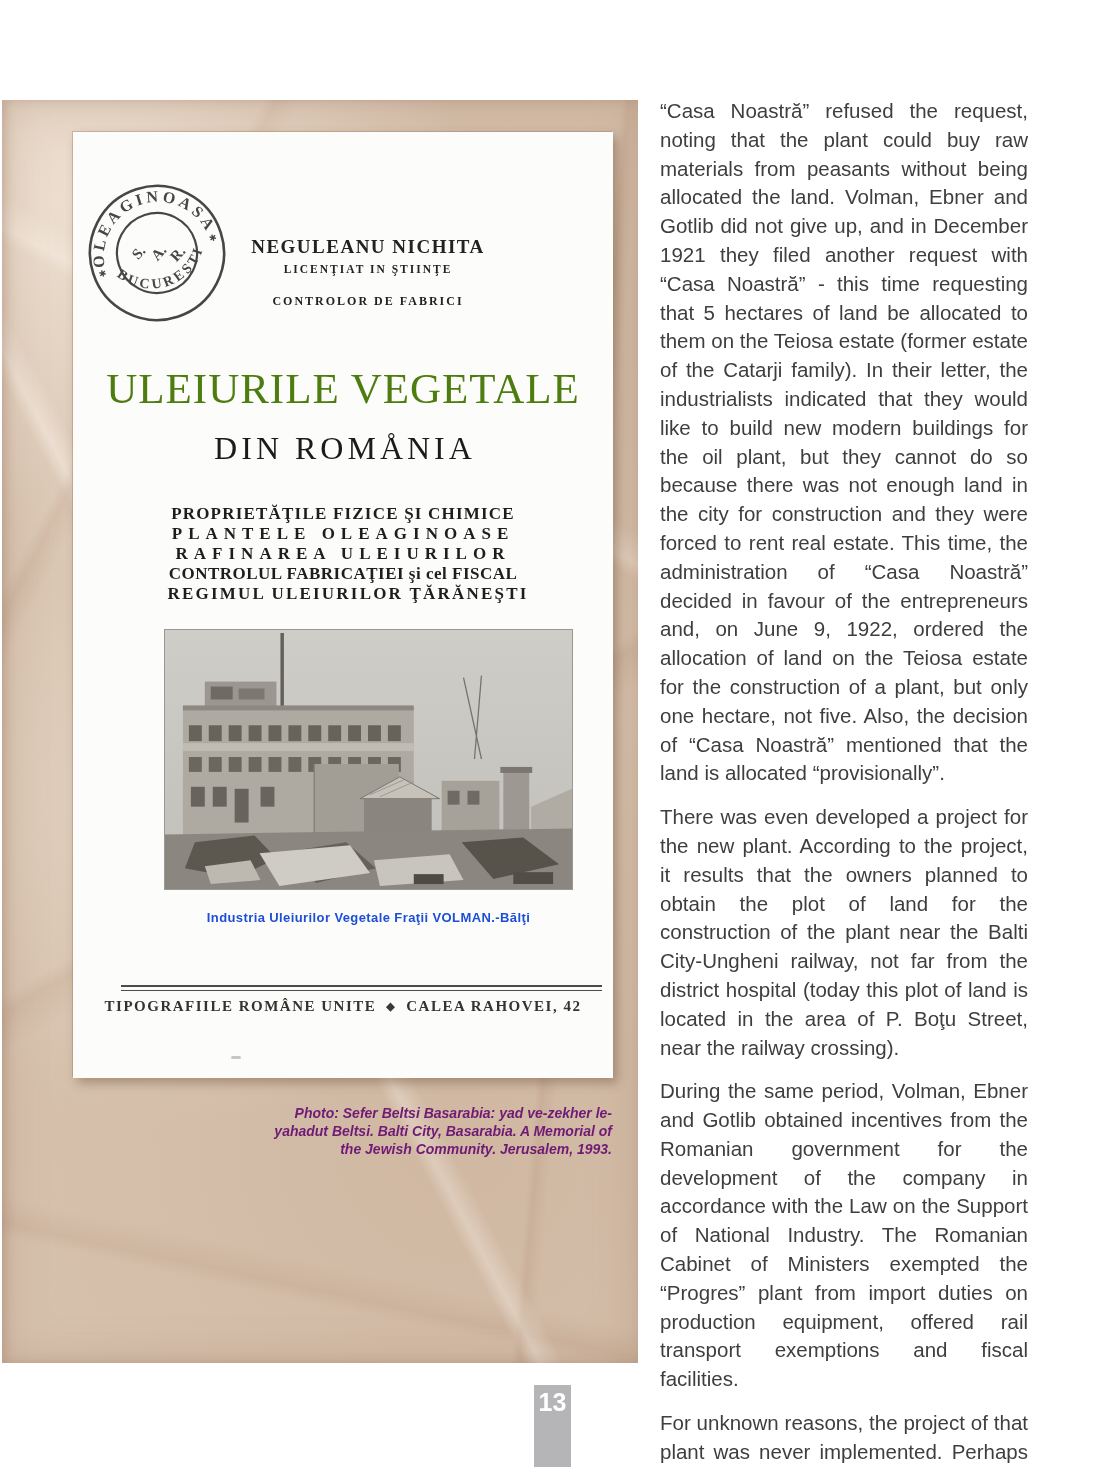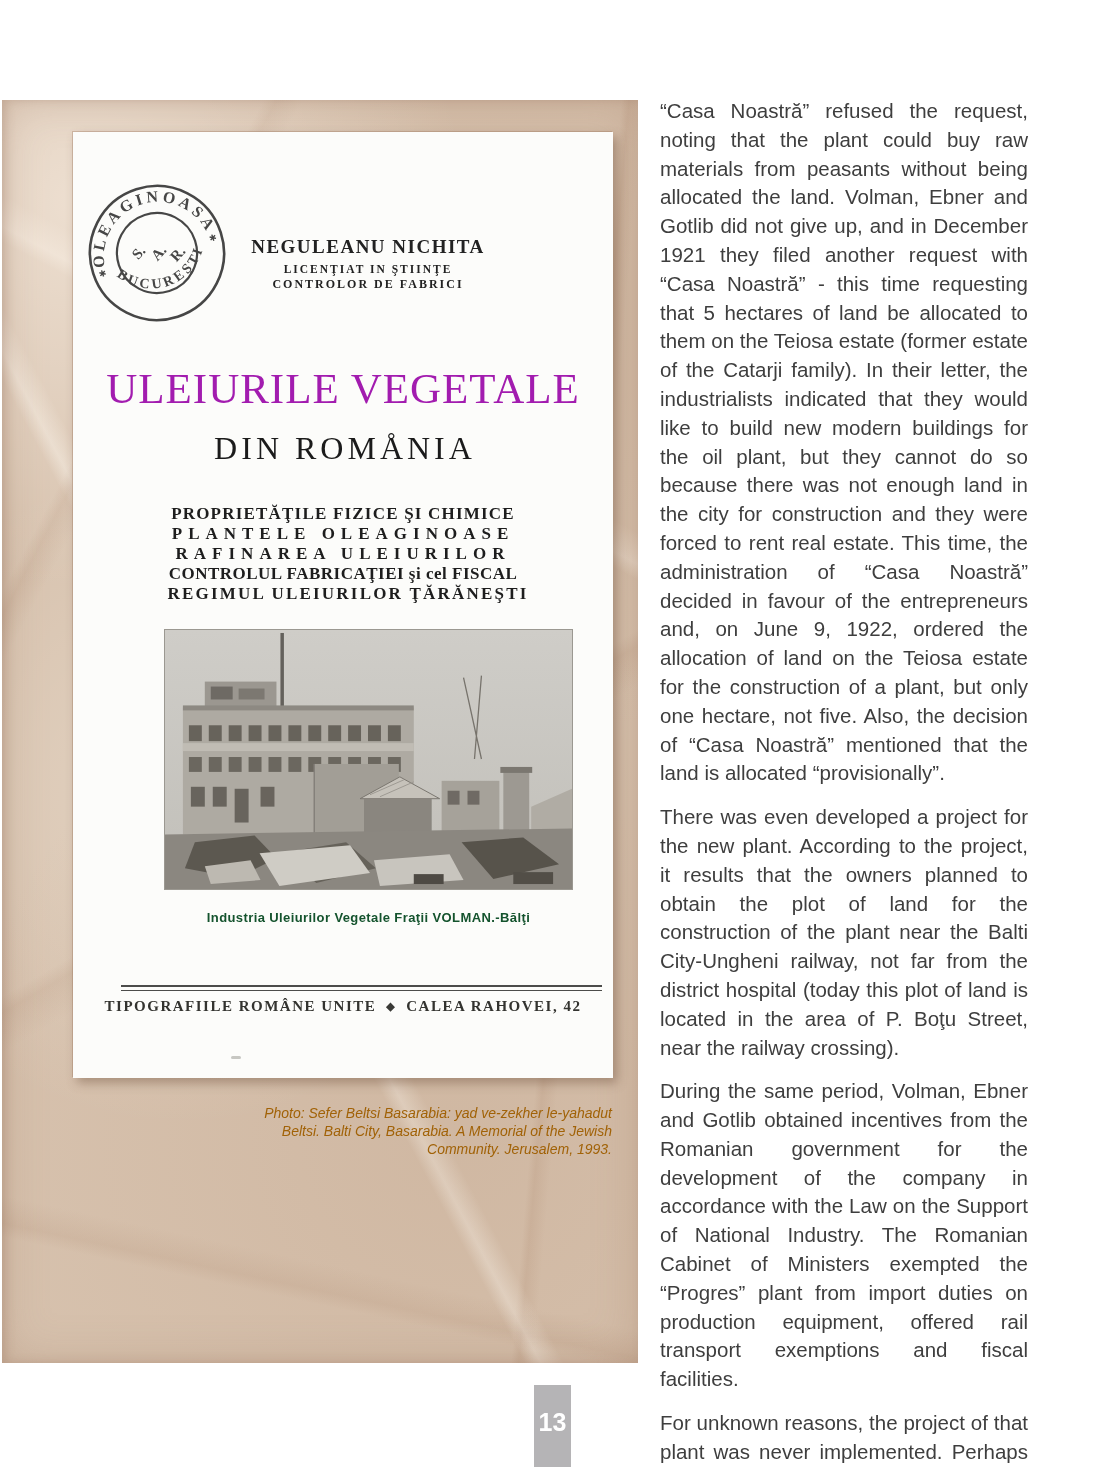--- a/index.html
+++ b/index.html
@@ -28,53 +28,53 @@
   .cover{
     position:absolute; left:73px; top:132px; width:540px; height:946px;
     background:#fcfcfa;
     box-shadow:4px 5px 10px rgba(110,80,60,.45), -1px -1px 0 rgba(160,120,95,.35);
     font-family:"Liberation Serif", serif; color:#1f1f1f;
   }
   .stamp{position:absolute; left:-4px; top:28px; width:176px; height:186px; opacity:.88;}
   .author{position:absolute; left:150px; top:104px; width:290px; text-align:center; color:#222;}
   .author .name{font-size:19px; font-weight:bold; letter-spacing:1.5px;}
   .author .sub1{font-size:11.5px; font-weight:bold; letter-spacing:2px; margin-top:5px;}
-  .author .sub2{font-size:12px;  font-weight:bold; letter-spacing:2px; margin-top:2px;}
+  .author .sub2{font-size:12px;  font-weight:bold; letter-spacing:2px; margin-top:19px;}
   .title1{position:absolute; left:0; right:0; top:232px; text-align:center;
-          font-size:43px; letter-spacing:1px; color:#a21caf; white-space:nowrap;}
+          font-size:43px; letter-spacing:1px; color:#4d7c0f; white-space:nowrap;}
   .title2{position:absolute; left:4px; right:0; top:298px; text-align:center;
           font-size:32px; letter-spacing:4px; color:#1b1b1b;}
   .subtitle{position:absolute; left:0; right:0; top:372px; text-align:center;
             font-weight:bold; font-size:17px; color:#1d1d1d; line-height:20px;}
   .st1{letter-spacing:1.2px;} .st2{letter-spacing:6px;} .st3{letter-spacing:6px;}
   .st4{letter-spacing:.5px;}  .st5{letter-spacing:2.2px;padding-left:10px;}
   .photo{position:absolute; left:91px; top:497px; width:409px; height:261px;
          border:1px solid #9b9891; box-sizing:border-box; background:#c9c7c2;}
   .photo svg{display:block; width:100%; height:100%;}
   .photo-cap{position:absolute; left:91px; top:778px; width:409px; text-align:center;
              font-family:"Liberation Sans", sans-serif; font-weight:bold;
-             font-size:13px; color:#14532d; letter-spacing:.4px;}
+             font-size:13px; color:#1d4ed8; letter-spacing:.4px;}
   .smudge{position:absolute; left:158px; top:924px; width:10px; height:3px; background:#b9b9b4; border-radius:2px; opacity:.8;}
   .rule{position:absolute; left:48px; top:853px; width:481px; height:3px;
         border-top:2.5px solid #4c4c4a; border-bottom:1.5px solid #4c4c4a;}
   .publisher{position:absolute; left:0; right:0; top:866px; text-align:center;
              font-weight:bold; font-size:15px; letter-spacing:1.5px; color:#33332f;}
   .publisher .sep{font-size:11px; vertical-align:1px; padding:0 10px; color:#3a3a36;}
   
   .figcap{position:absolute; left:252px; top:1093px; width:360px; text-align:right;
           color:#423b35; font-style:italic;}
   .figcap .cap-title{font-size:18.5px; font-weight:bold; line-height:1.26;}
-  .figcap .cap-credit{margin-top:11px; margin-left:10px; font-size:14px; font-weight:normal; line-height:1.3; color:#a16207;}
+  .figcap .cap-credit{margin-top:11px; margin-left:10px; font-size:14px; font-weight:bold; line-height:1.3; color:#701a75;}
   
   .article{position:absolute; left:660px; top:97px; width:368px; color:#3e3e3e;}
   .article p{margin:0 0 15px 0; font-size:20.5px; line-height:28.8px; text-align:justify;}
   
   .pageno{position:absolute; left:534px; top:1385px; width:37px; height:82px;
           background:#b5b4b6; color:#ffffff; font-weight:bold; font-size:25px;
-          text-align:center; box-sizing:border-box; padding-top:23px;}
+          text-align:center; box-sizing:border-box; padding-top:3px;}
 </style>
 </head>
 <body>
 
 <div class="page">
 
   <div class="paper"></div>
 
   <div class="cover">
 

